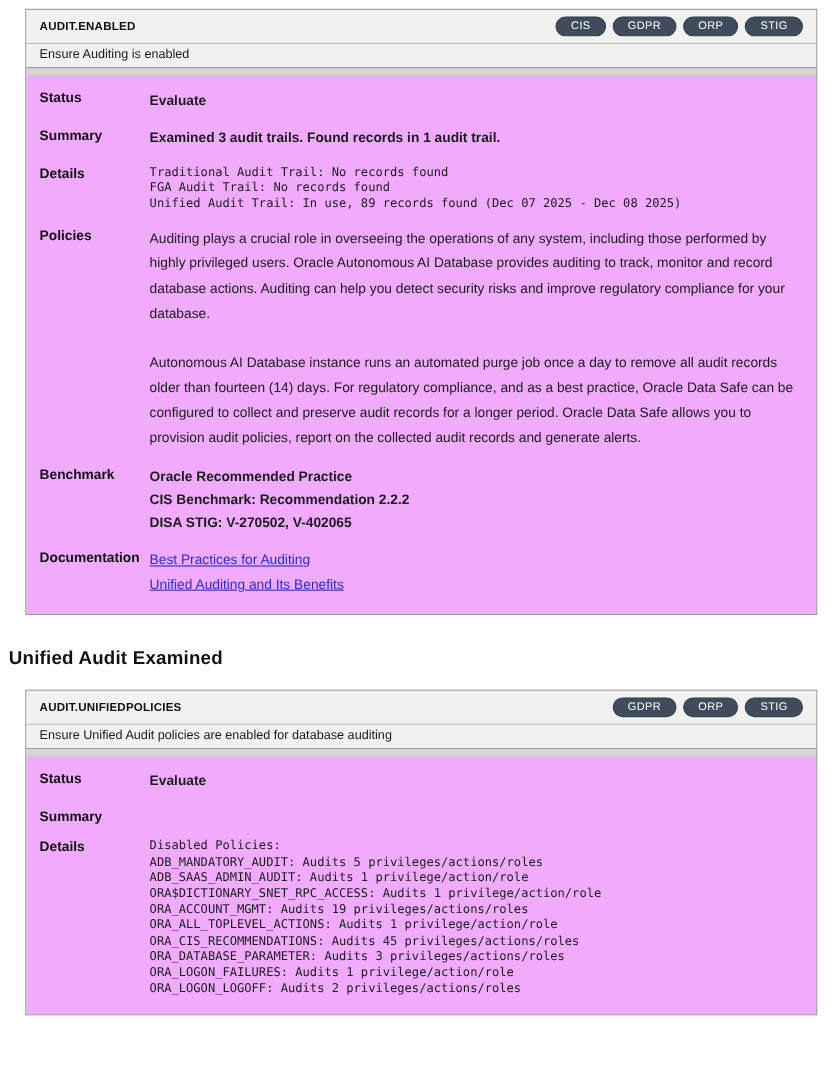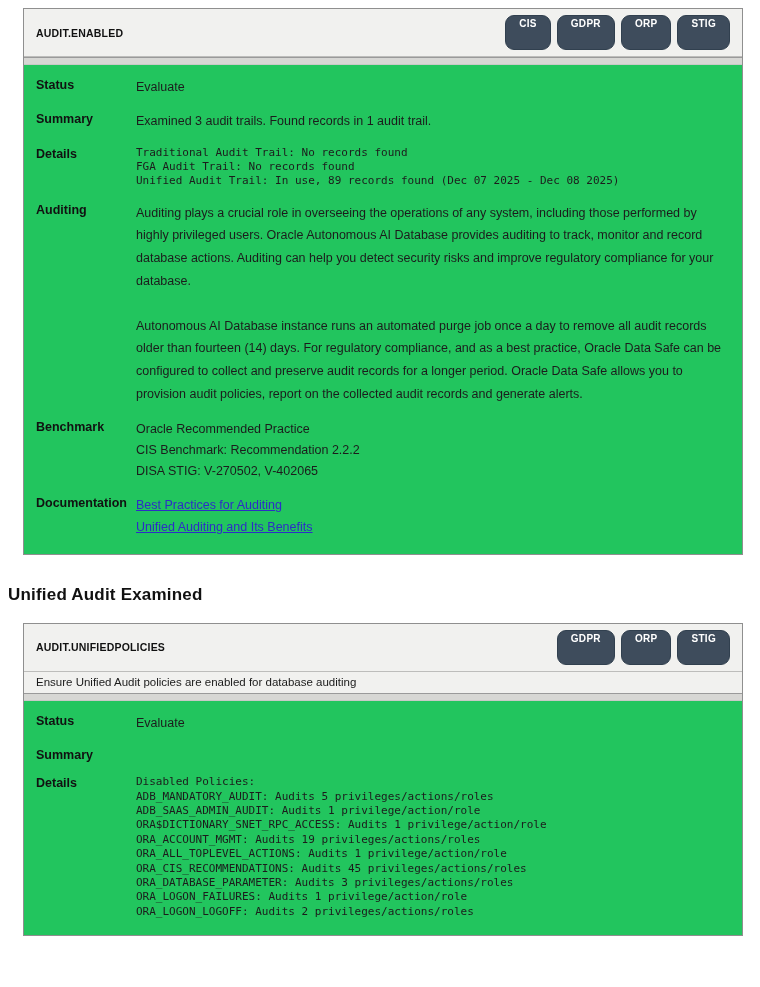--- a/index.html
+++ b/index.html
@@ -31,43 +31,43 @@
   .card-header{
     display:flex;align-items:center;justify-content:space-between;
     background:var(--head-bg);
     padding:6px 12px;
     border-bottom:1px solid #bdbdbb;
   }
   .card-id{font-size:10.5px;font-weight:bold;color:#111;letter-spacing:.2px;}
   .badge-group{display:flex;gap:6px;}
   .badge{
     background:var(--badge);color:#fff;
-    font-size:10px;font-weight:bold;letter-spacing:.3px;
-    padding:2px 13px 20px 13px;border-radius:9px;
+    font-size:10px;font-weight:normal;letter-spacing:.3px;
+    padding:2px 13px 3px 13px;border-radius:9px;
     border:1px solid #31404f;
     line-height:1.1;white-space:nowrap;
   }
   .card-subtitle{
     background:var(--head-bg);
     padding:4px 12px 5px 12px;
     font-size:11.5px;color:#1a1a1a;
   }
   .card-strip{
     height:8px;background:var(--strip-bg);
     border-top:1px solid #9a9a9a;border-bottom:1px solid #c9c9c7;
   }
-  .card-body{padding:5px 12px 10px 12px;background:#22c55e;}
+  .card-body{padding:5px 12px 10px 12px;background:#f0abfc;}
   .row{
     display:grid;grid-template-columns:100px 1fr;
     padding:7px 0 6px 0;
     font-size:12.5px;
   }
   .label{font-weight:bold;color:#111;padding-top:1px;}
   .value{color:#1c1c1c;}
-  .row-text .line{line-height:1.7;}
+  .row-text .line{line-height:1.7;font-weight:bold;}
   .row-mono .line{
     font-family:"DejaVu Sans Mono","Liberation Mono",monospace;
     font-size:11px;line-height:1.31;white-space:pre-wrap;
   }
   .row-paragraphs .line{line-height:1.82;}
   .row-paragraphs .line + .line{margin-top:22px;}
   .row-links .doc-link{
     display:block;color:var(--link);text-decoration:underline;
     line-height:1.7;font-size:12.5px;width:max-content;
   }
@@ -80,20 +80,21 @@
     <div class="card">
       <div class="card-header">
         <span class="card-id">AUDIT.ENABLED</span>
         <span class="badge-group">
             <span class="badge">CIS</span>
             <span class="badge">GDPR</span>
             <span class="badge">ORP</span>
             <span class="badge">STIG</span>
           </span>
       </div>
+      <div class="card-subtitle">Ensure Auditing is enabled</div>
       <div class="card-strip"></div>
       <div class="card-body">
           <div class="row row-text">
             <div class="label">Status</div>
             <div class="value">
               <div class="line">Evaluate</div>
             </div>
           </div>
           <div class="row row-text">
             <div class="label">Summary</div>
@@ -103,21 +104,21 @@
           </div>
           <div class="row row-mono">
             <div class="label">Details</div>
             <div class="value">
               <div class="line">Traditional Audit Trail: No records found</div>
               <div class="line">FGA Audit Trail: No records found</div>
               <div class="line">Unified Audit Trail: In use, 89 records found (Dec 07 2025 - Dec 08 2025)</div>
             </div>
           </div>
           <div class="row row-paragraphs">
-            <div class="label">Auditing</div>
+            <div class="label">Policies</div>
             <div class="value">
               <div class="line">Auditing plays a crucial role in overseeing the operations of any system, including those performed by highly privileged users. Oracle Autonomous AI Database provides auditing to track, monitor and record database actions. Auditing can help you detect security risks and improve regulatory compliance for your database.</div>
               <div class="line">Autonomous AI Database instance runs an automated purge job once a day to remove all audit records older than fourteen (14) days. For regulatory compliance, and as a best practice, Oracle Data Safe can be configured to collect and preserve audit records for a longer period. Oracle Data Safe allows you to provision audit policies, report on the collected audit records and generate alerts.</div>
             </div>
           </div>
           <div class="row row-text">
             <div class="label">Benchmark</div>
             <div class="value">
               <div class="line">Oracle Recommended Practice</div>
               <div class="line">CIS Benchmark: Recommendation 2.2.2</div>

